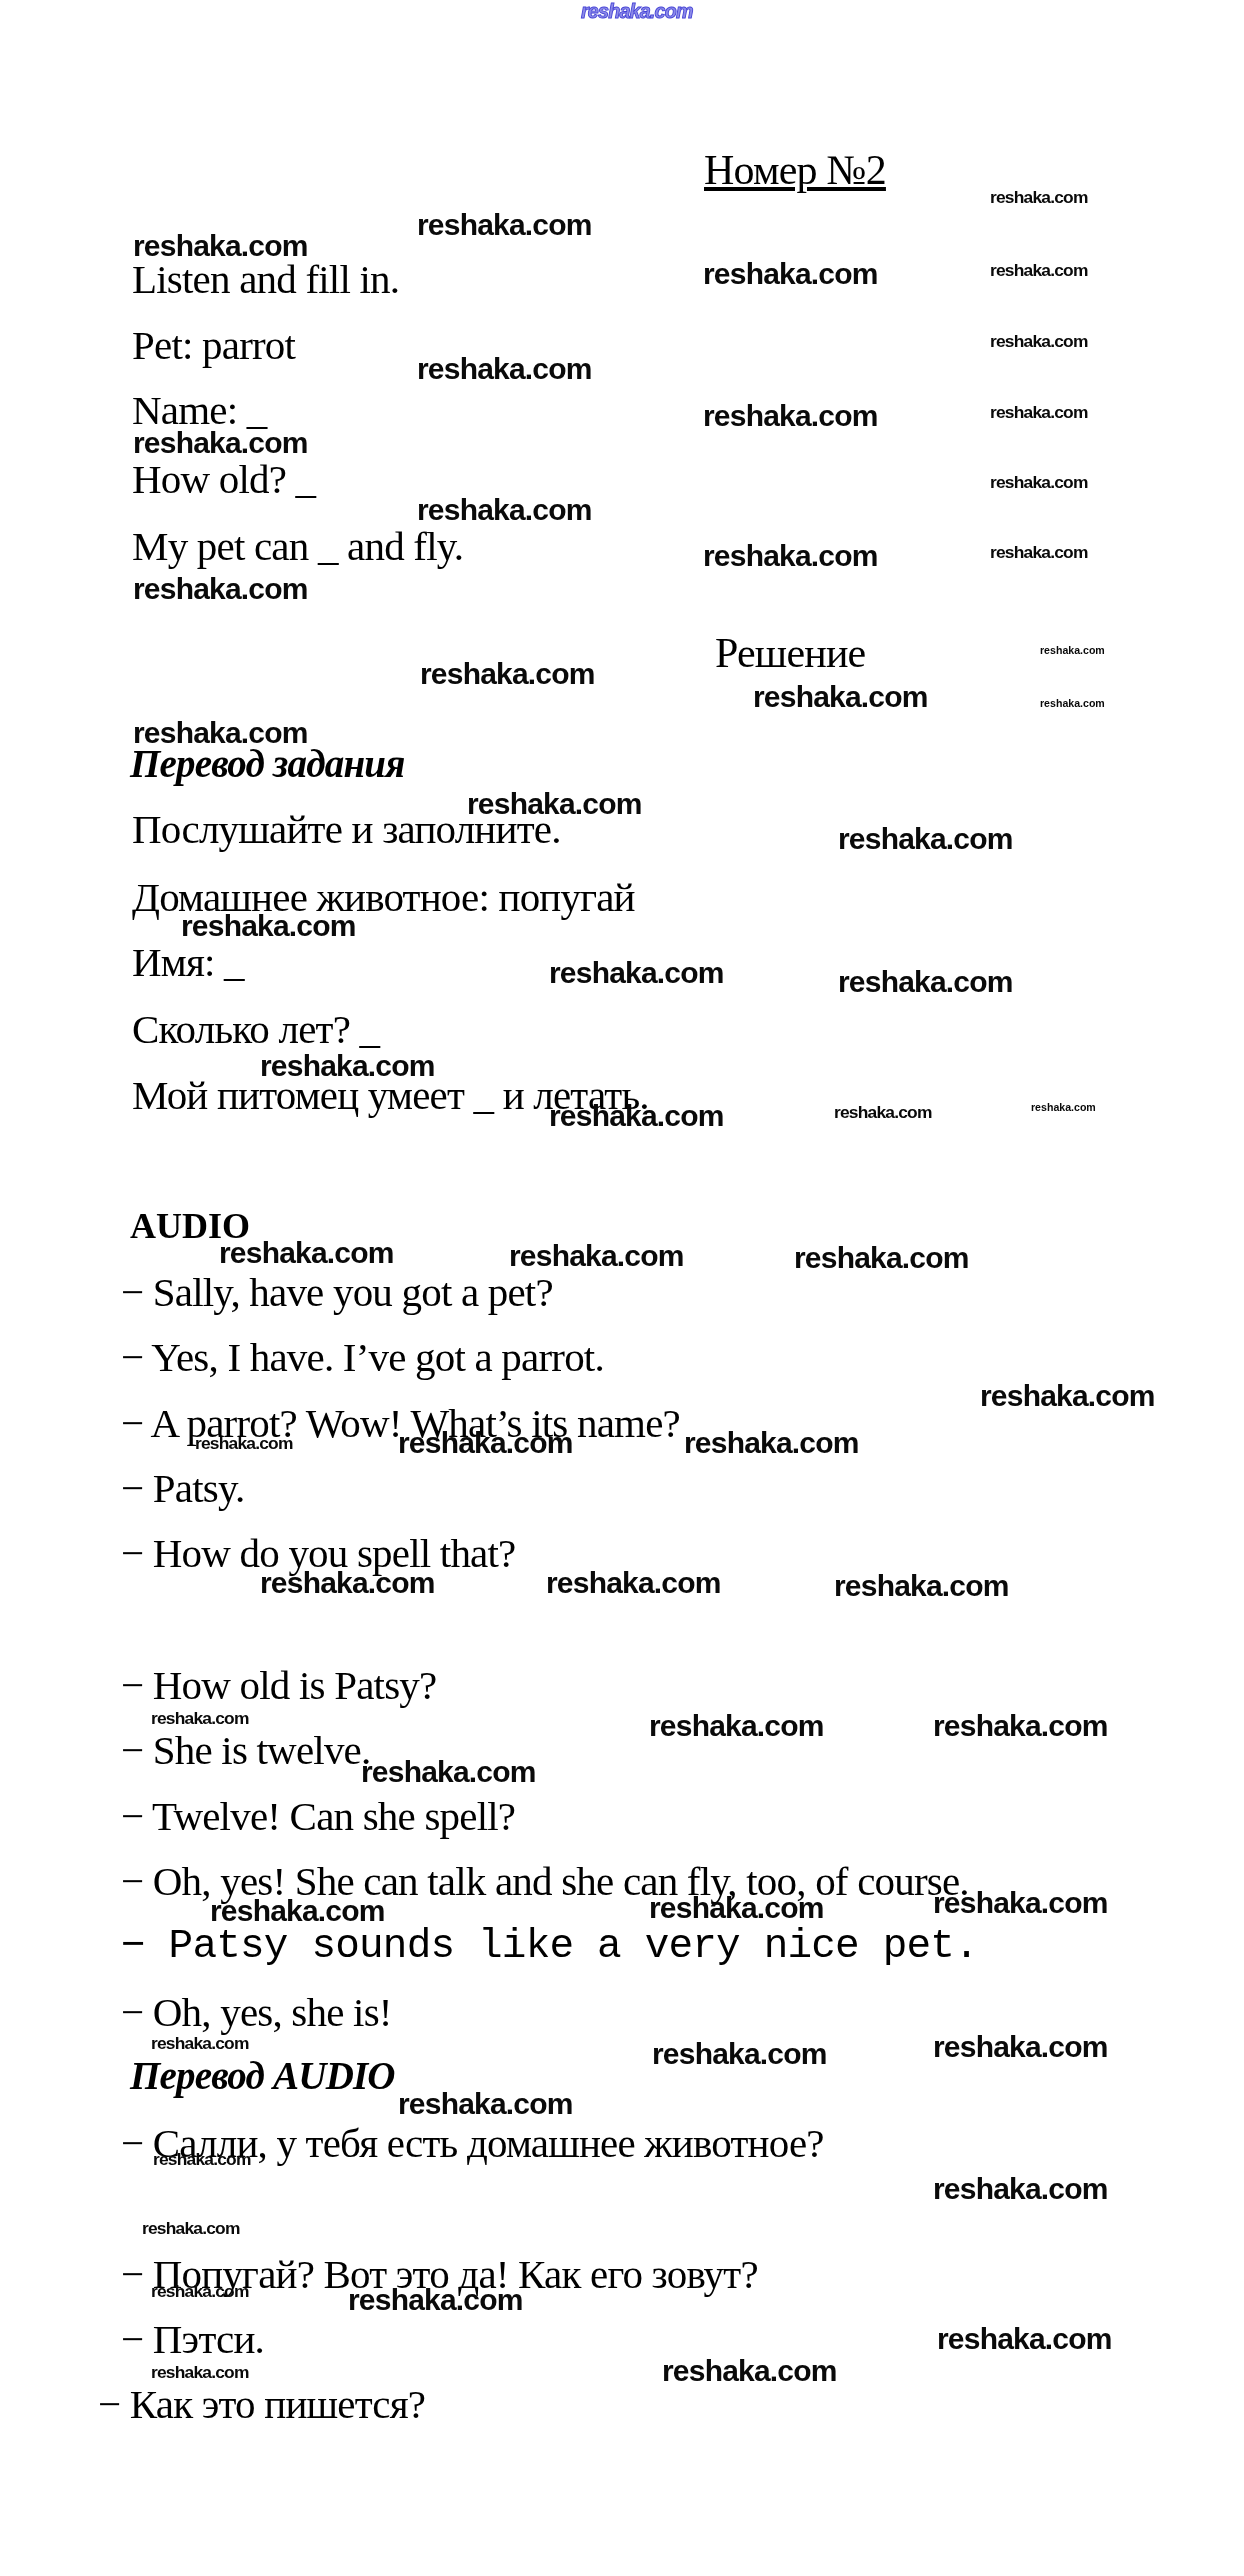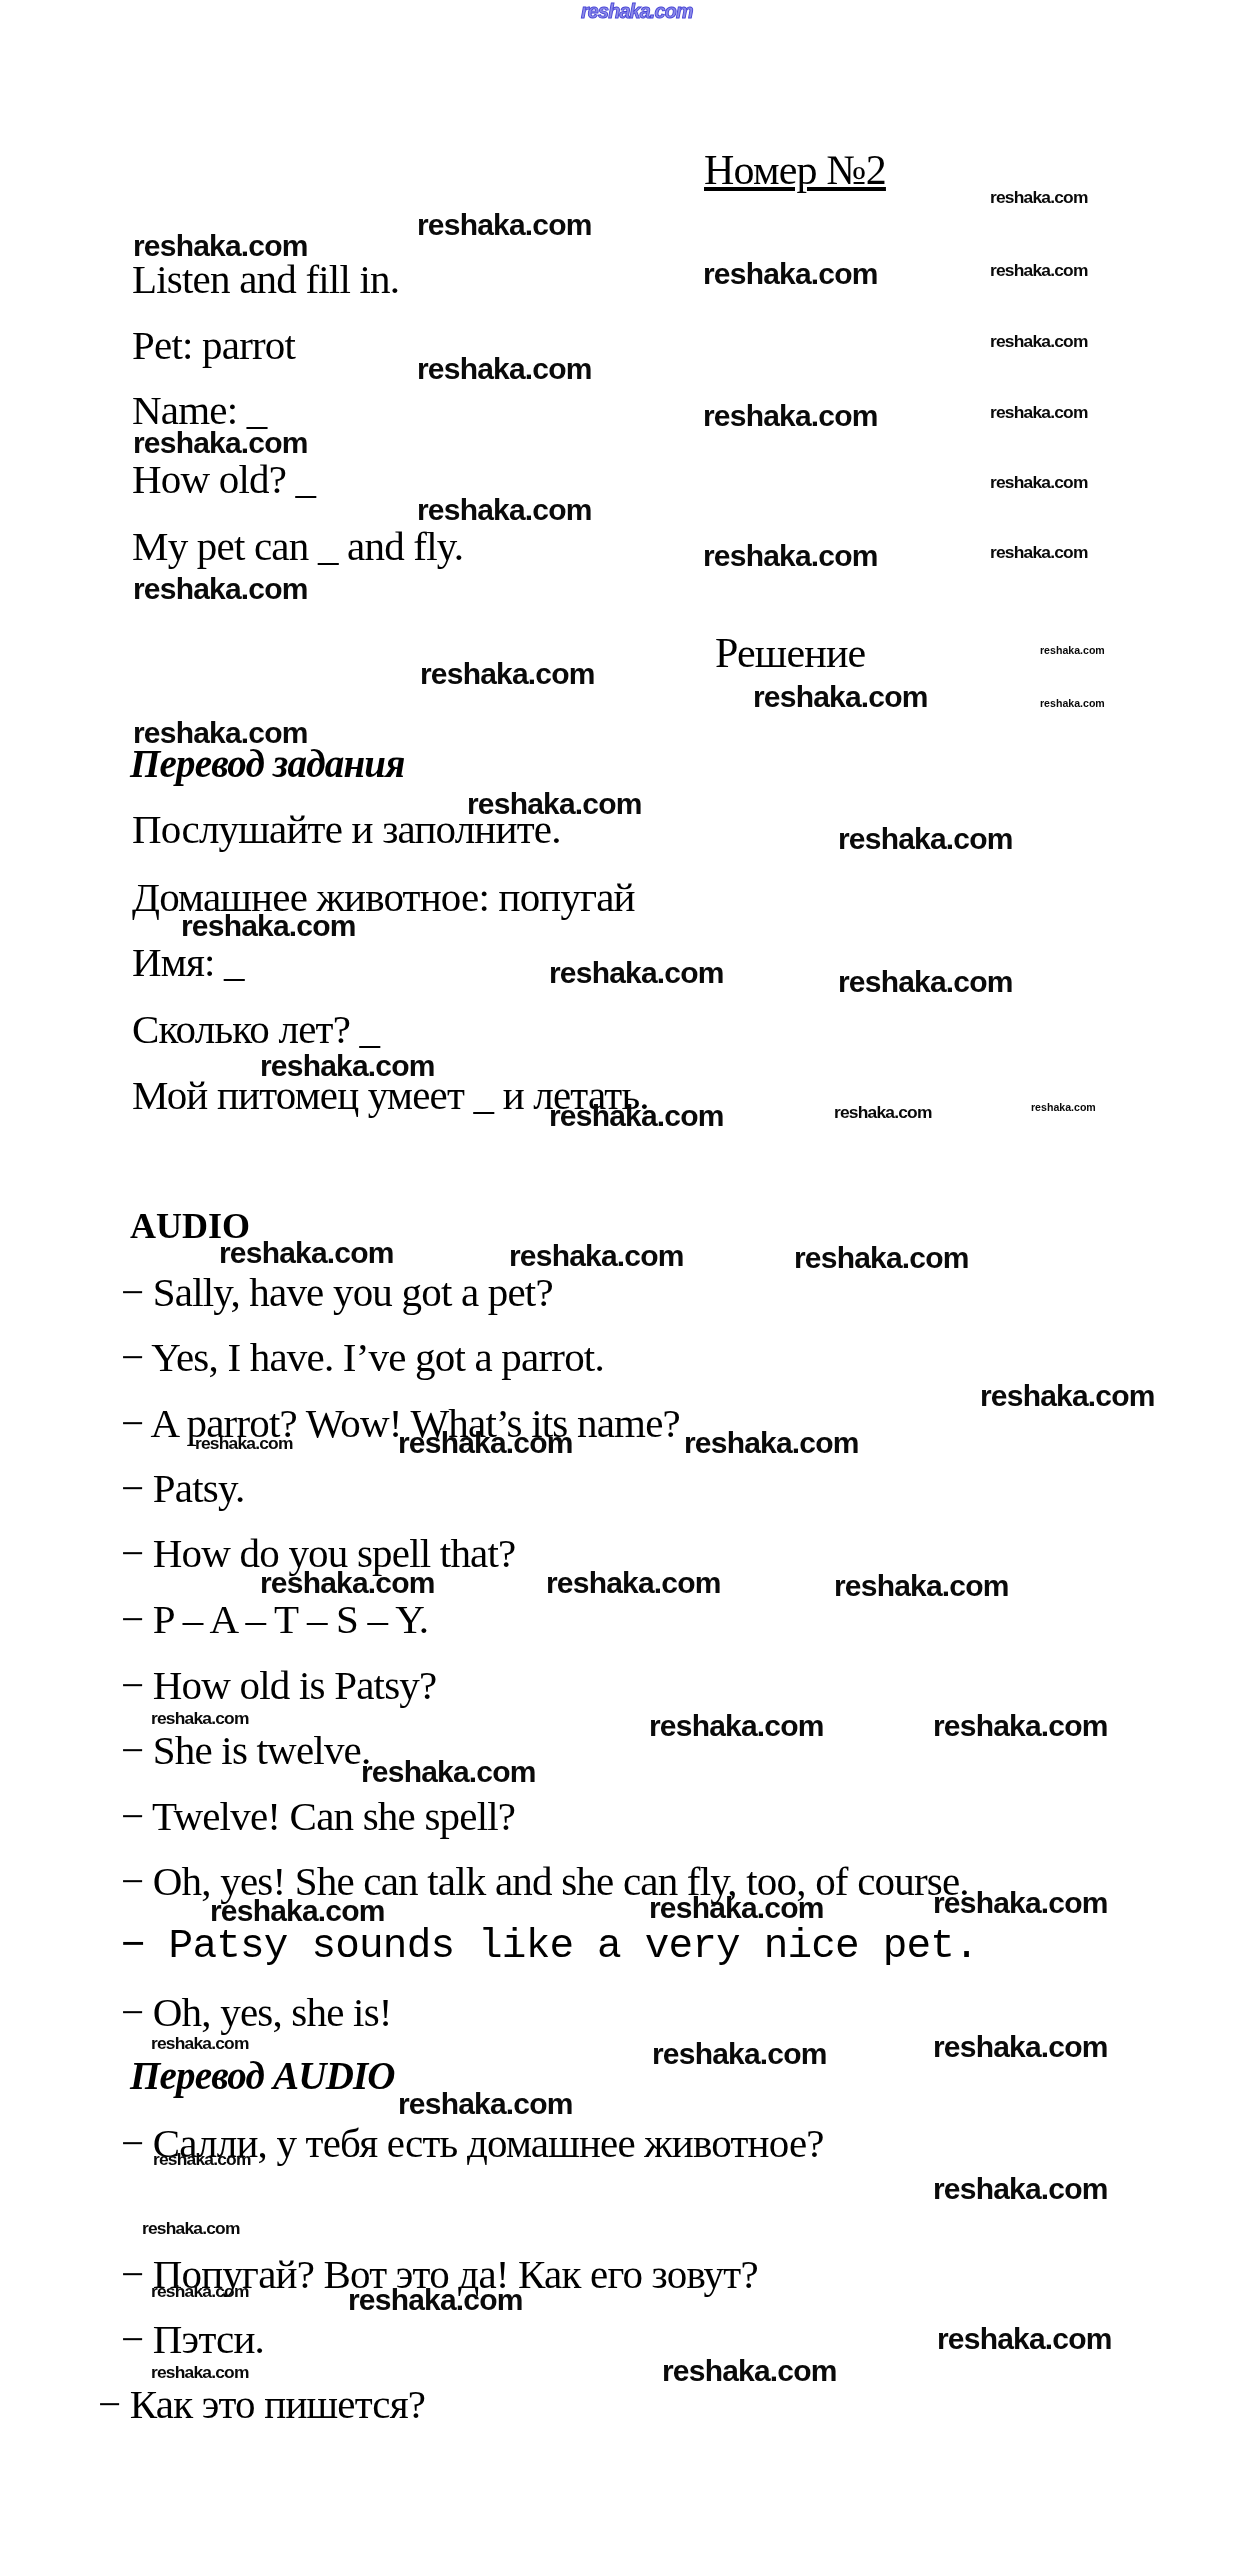--- a/index.html
+++ b/index.html
@@ -46,21 +46,20 @@
     <div class="line t-body" style="left: 132px; top: 875px;">Домашнее животное: попугай</div>
     <div class="line t-body" style="left: 132px; top: 940px;">Имя: _</div>
     <div class="line t-body" style="left: 132px; top: 1007px;">Сколько лет? _</div>
     <div class="line t-body" style="left: 132px; top: 1073px;">Мой питомец умеет _ и летать.</div>
     <div class="line t-audio" style="left: 130px; top: 1206px;">AUDIO</div>
     <div class="line t-body" style="left: 121px; top: 1270px;">− Sally, have you got a pet?</div>
     <div class="line t-body" style="left: 121px; top: 1335px;">− Yes, I have. I’ve got a parrot.</div>
     <div class="line t-body" style="left: 121px; top: 1401px;">− A parrot? Wow! What’s its name?</div>
     <div class="line t-body" style="left: 121px; top: 1466px;">− Patsy.</div>
     <div class="line t-body" style="left: 121px; top: 1531px;">− How do you spell that?</div>
-    <div class="line t-body" style="left: 121px; top: 1597px;">− P – A – T – S – Y.</div>
     <div class="line t-body" style="left: 121px; top: 1663px;">− How old is Patsy?</div>
     <div class="line t-body" style="left: 121px; top: 1728px;">− She is twelve.</div>
     <div class="line t-body" style="left: 121px; top: 1794px;">− Twelve! Can she spell?</div>
     <div class="line t-body" style="left: 121px; top: 1859px;">− Oh, yes! She can talk and she can fly, too, of course.</div>
     <div class="line t-body" style="left: 121px; top: 1924px; font-family: Liberation Mono, monospace;">− Patsy sounds like a very nice pet.</div>
     <div class="line t-body" style="left: 121px; top: 1990px;">− Oh, yes, she is!</div>
     <div class="line t-sub" style="left: 130px; top: 2054px;">Перевод AUDIO</div>
     <div class="line t-body" style="left: 121px; top: 2121px;">− Салли, у тебя есть домашнее животное?</div>
     <div class="line t-body" style="left: 121px; top: 2252px;">− Попугай? Вот это да! Как его зовут?</div>
     <div class="line t-body" style="left: 121px; top: 2317px;">− Пэтси.</div>

